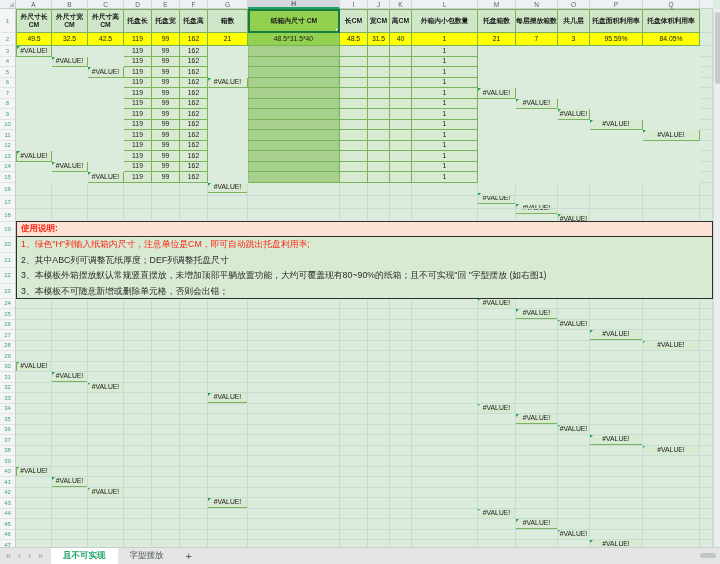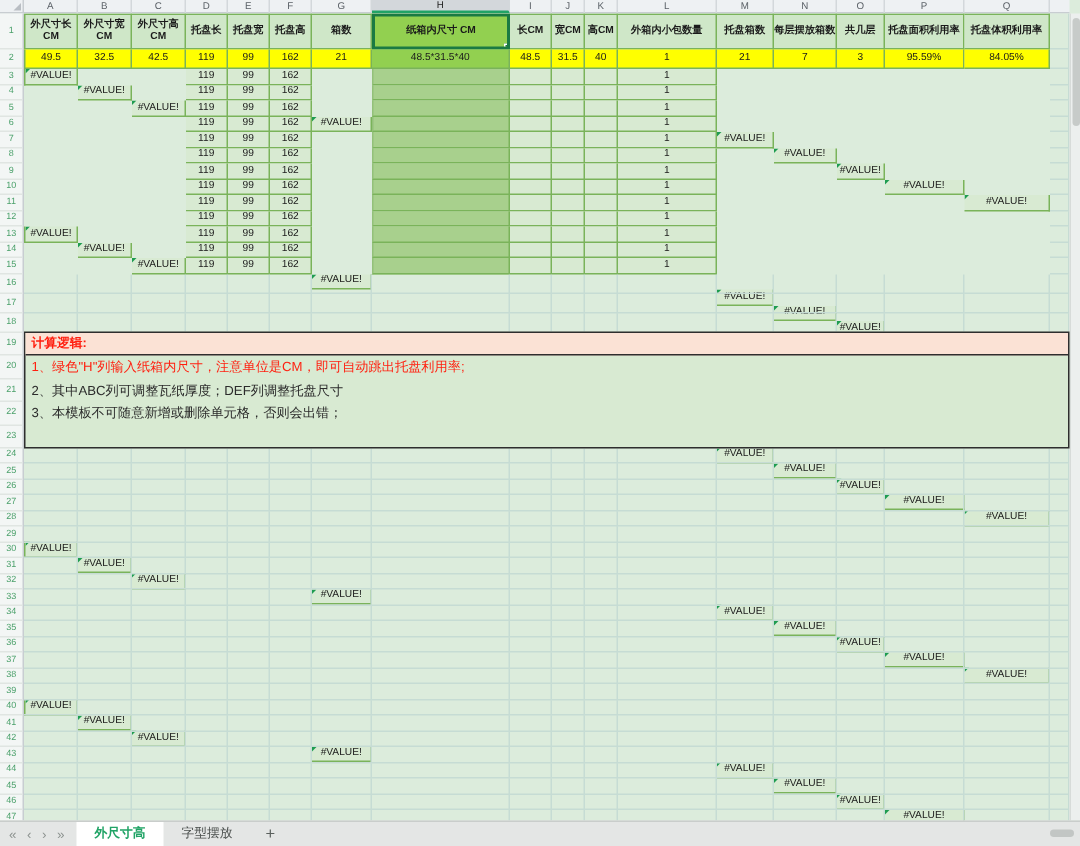--- a/index.html
+++ b/index.html
@@ -904,39 +904,40 @@
       <div class="cell gridcell" style="left: 396px; top: 531px; width: 66px; height: 10.5px;"></div>
       <div class="cell gridcell" style="left: 462px; top: 531px; width: 38px; height: 10.5px;"></div>
       <div class="cell gridcell" style="left: 500px; top: 531px; width: 42px; height: 10.5px;"></div>
       <div class="cell gridcell" style="left: 542px; top: 531px; width: 32px; height: 10.5px;"></div>
       <div class="cell gridcell" style="left: 574px; top: 531px; width: 53px; height: 10.5px;"></div>
       <div class="cell gridcell" style="left: 627px; top: 531px; width: 57px; height: 10.5px;"></div>
       <div class="cell gridcell" style="left: 684px; top: 531px; width: 13px; height: 10.5px;"></div>
     </div>
 
   <div id="instrbox">
-    <div id="instr-title">计算逻辑:</div>
+    <div id="instr-title">使用说明:</div>
     <div id="instr-items">
         <div class="instr-item red" style="height: 16px;">1、绿色"H"列输入纸箱内尺寸，注意单位是CM，即可自动跳出托盘利用率;</div>
         <div class="instr-item" style="height: 15px;">2、其中ABC列可调整瓦纸厚度；DEF列调整托盘尺寸</div>
+        <div class="instr-item" style="height: 16px;">3、本模板外箱摆放默认常规竖直摆放，未增加顶部平躺放置功能，大约可覆盖现有80~90%的纸箱；且不可实现"回 "字型摆放 (如右图1)</div>
         <div class="instr-item" style="height: 15px;">3、本模板不可随意新增或删除单元格，否则会出错；</div>
       </div>
   </div>
 
   <div id="vscroll">
       <div id="vthumb"></div>
     </div>
 
   <div id="tabbar">
     <div id="tabnav">
       <span>«</span>
       <span>‹</span>
       <span>›</span>
       <span>»</span>
     </div>
     <div id="tabs-holder" style="display: flex;">
-        <div class="sheettab active">外尺寸高</div>
+        <div class="sheettab active">且不可实现</div>
         <div class="sheettab">字型摆放</div>
       </div>
     <div id="addsheet">+</div>
     <div id="hscroll"></div>
   </div>
 </div>
 
 </body></html>

